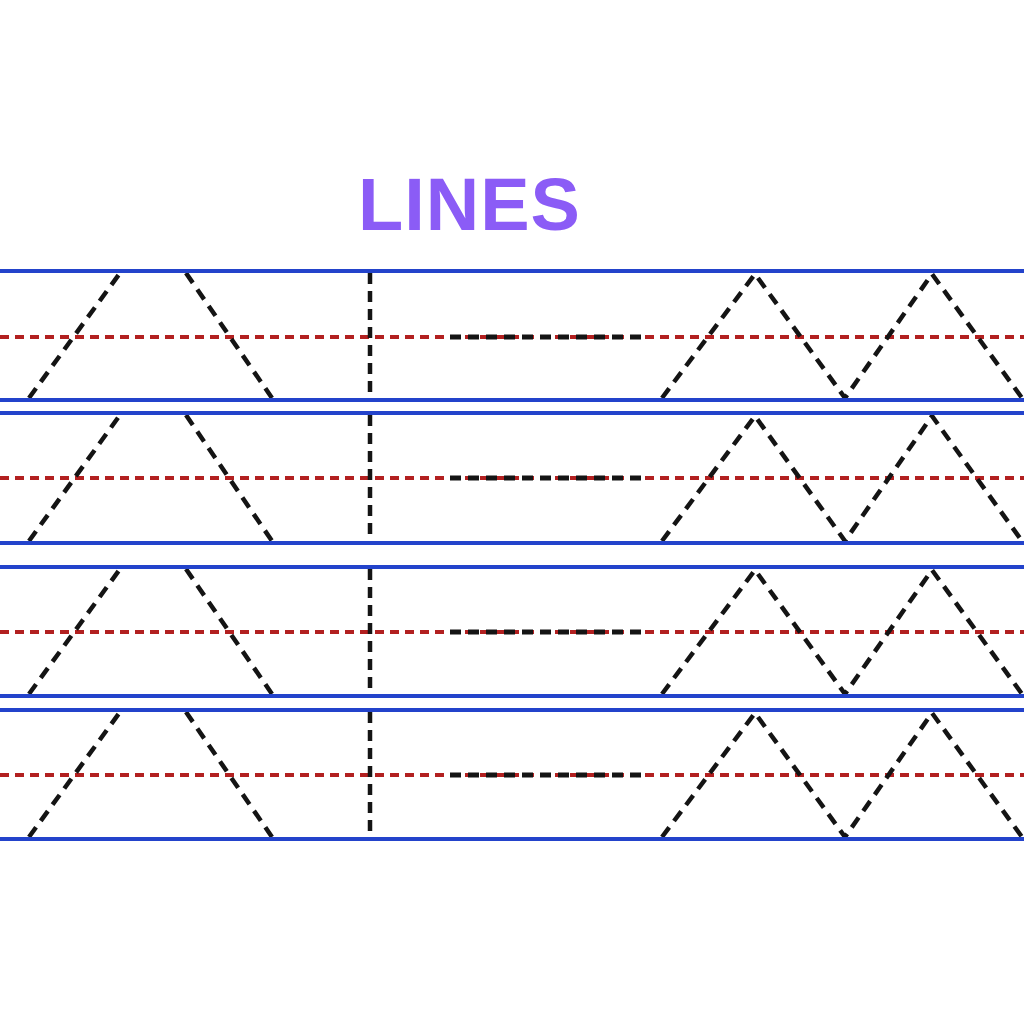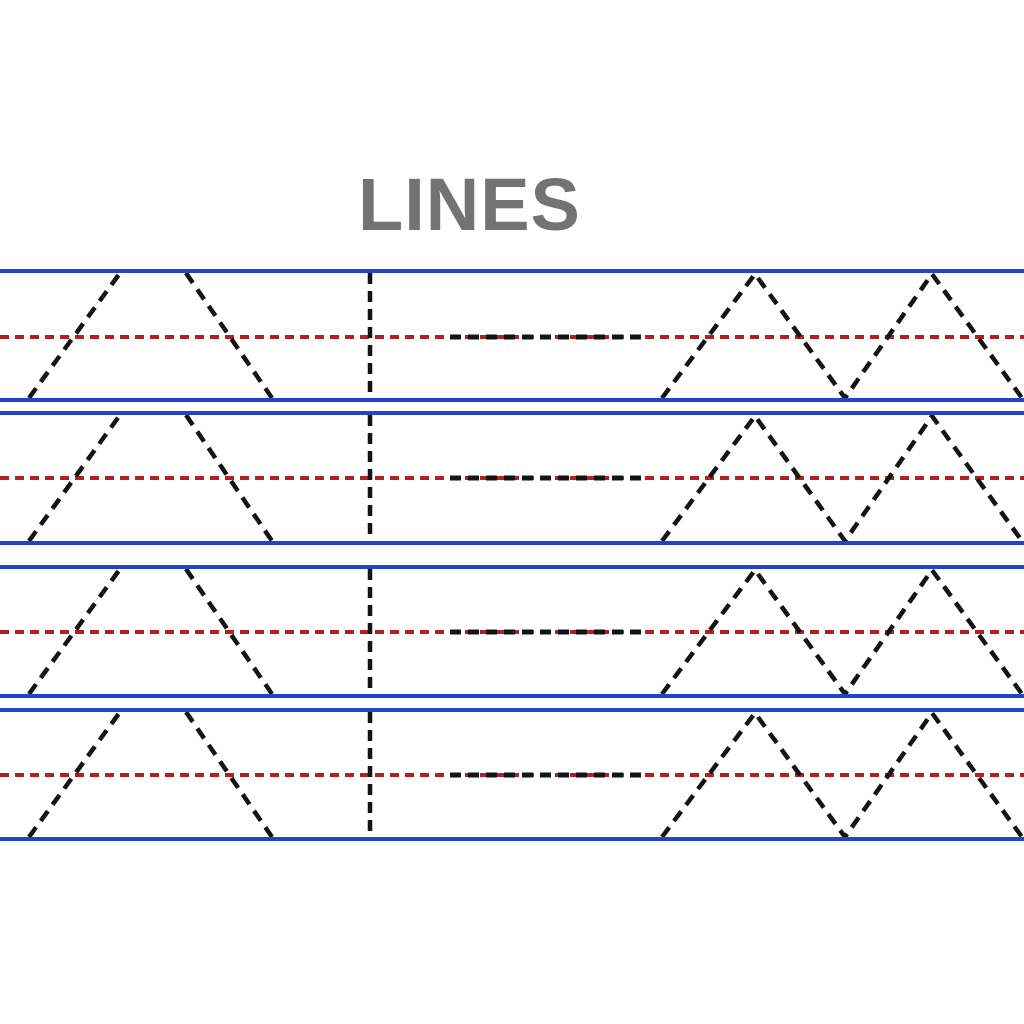--- a/index.html
+++ b/index.html
@@ -29,21 +29,21 @@
   svg.canvas {
     position: absolute;
     left: 0;
     top: 0;
   }
 </style>
 </head>
 <body>
 
 <div class="page" style="background: rgb(255, 255, 255);">
-  <h1 class="title" style="color: #737373; text-align: center;">LINES</h1>
+  <h1 class="title" style="color: #8b5cf6; text-align: center;">LINES</h1>
   <svg class="canvas" width="1024" height="1024" viewBox="0 0 1024 1024">
       <line x1="0" y1="337" x2="1024" y2="337" stroke="#B22020" stroke-width="4" stroke-dasharray="9 6" fill="none"></line>
       <line x1="29" y1="398" x2="120" y2="273" stroke="#141414" stroke-width="4.5" stroke-dasharray="12 8" fill="none"></line>
       <line x1="186" y1="273" x2="272" y2="398" stroke="#141414" stroke-width="4.5" stroke-dasharray="12 8" fill="none"></line>
       <line x1="370" y1="273" x2="370" y2="399" stroke="#141414" stroke-width="4.5" stroke-dasharray="11 7" fill="none"></line>
       <line x1="450" y1="337" x2="643" y2="337" stroke="#141414" stroke-width="5" stroke-dasharray="11 7" fill="none"></line>
       <polyline points="662,398 755,274 845,398 932,274 1022,398" stroke="#141414" stroke-width="4.5" stroke-dasharray="12 8" stroke-linejoin="miter" fill="none"></polyline>
       <line x1="0" y1="271" x2="1024" y2="271" stroke="#2343CB" stroke-width="4" fill="none"></line>
       <line x1="0" y1="400" x2="1024" y2="400" stroke="#2343CB" stroke-width="4" fill="none"></line>
       <line x1="0" y1="478" x2="1024" y2="478" stroke="#B22020" stroke-width="4" stroke-dasharray="9 6" fill="none"></line>

